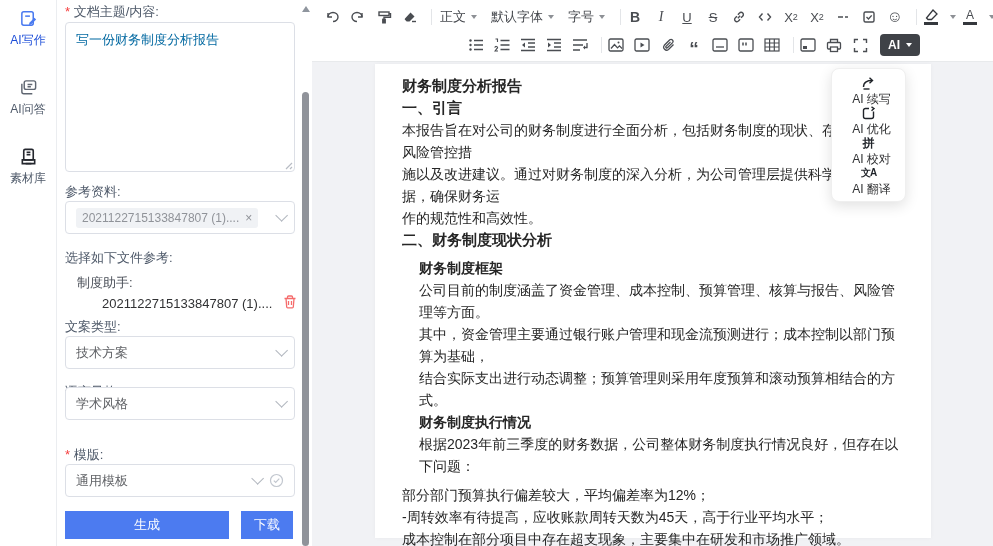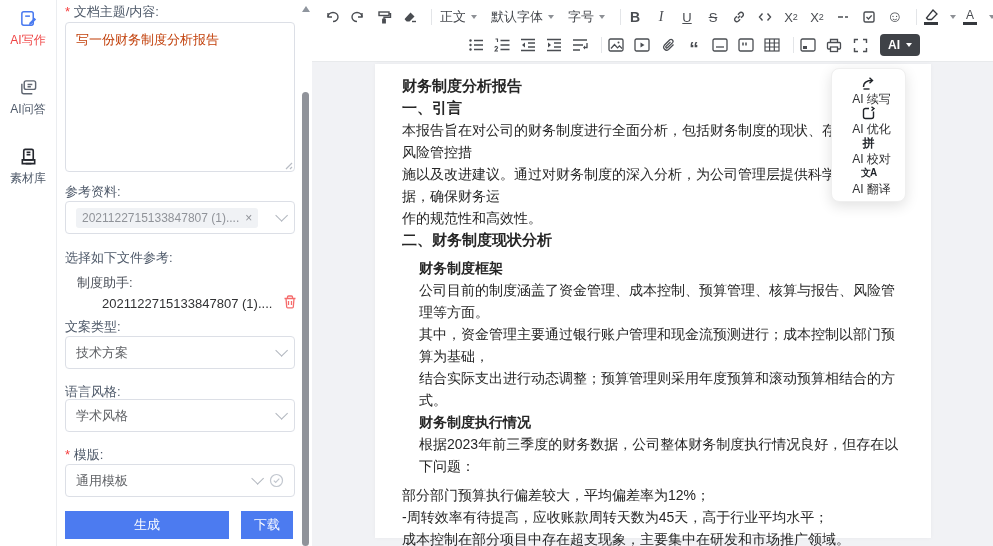--- a/index.html
+++ b/index.html
@@ -5,28 +5,28 @@
   * { margin:0; padding:0; box-sizing:border-box; }
   html,body { width:993px; height:546px; overflow:hidden; }
   body { font-family:"Liberation Sans","DejaVu Sans",sans-serif; background:#fff; }
   .app { position:relative; width:993px; height:546px; background:#fff; }
 
   
   .nav { position:absolute; left:0; top:0; width:57px; height:546px; background:#fff; border-right:1px solid #ebedf0; z-index:5; }
   .nav-item { width:100%; display:flex; flex-direction:column; align-items:center; cursor:pointer; }
   .nav-item .nicon { width:20px; height:20px; display:flex; align-items:center; justify-content:center; }
   .nav-item .nlabel { font-size:12px; margin-top:4px; color:#4e5969; }
-  .nav-item.active .nlabel { color:#ef4444; }
+  .nav-item.active .nlabel { color:#1d4ed8; }
   .ni-1 { margin-top:8px; } .ni-2 { margin-top:28px; } .ni-3 { margin-top:28px; }
 
   
   .panel { position:absolute; left:57px; top:0; width:243px; height:546px; background:#fff; overflow:hidden; }
   .f-label { position:absolute; left:8px; font-size:13px; color:#4e5969; }
   .req::before { content:"* "; color:#f53f3f; }
-  .textarea { position:absolute; left:8px; top:22px; width:230px; height:150px; border:1px solid #dcdfe6; border-radius:4px; background:#fff; font-size:13px; color:#c2410c; padding:7px 10px; resize:none; outline:none; line-height:19px; font-family:"Liberation Sans","DejaVu Sans",sans-serif; }
+  .textarea { position:absolute; left:8px; top:22px; width:230px; height:150px; border:1px solid #dcdfe6; border-radius:4px; background:#fff; font-size:13px; color:#0369a1; padding:7px 10px; resize:none; outline:none; line-height:19px; font-family:"Liberation Sans","DejaVu Sans",sans-serif; }
   .resize-corner { position:absolute; left:226px; top:160px; width:10px; height:10px; pointer-events:none; }
   .selbox { position:absolute; left:8px; width:230px; height:33px; border:1px solid #dcdfe6; border-radius:4px; background:#fff; display:flex; align-items:center; padding:0 10px; font-size:13px; color:#606266; cursor:pointer; }
   .chev { width:9px; height:9px; border-right:1.5px solid #b2b7bf; border-bottom:1.5px solid #b2b7bf; transform:rotate(45deg) translateY(-3px); margin-left:auto; flex:none; }
   .tag { background:#f0f2f5; border-radius:3px; padding:3px 6px; font-size:12px; color:#909399; display:flex; align-items:center; max-width:185px; white-space:nowrap; }
   .tag .x { margin-left:6px; color:#909399; font-size:12px; cursor:pointer; }
   .file-name { position:absolute; left:45px; top:296px; font-size:13px; color:#303133; }
   .assist { position:absolute; left:20px; top:274px; font-size:13px; color:#4a4f58; }
   .trash { position:absolute; left:225px; top:294px; width:16px; height:16px; cursor:pointer; }
   .btn { position:absolute; top:511px; height:28px; background:#4c7bf0; color:#fff; border:none; border-radius:0; font-size:13px; cursor:pointer; font-family:inherit; }
   .btn-gen { left:8px; width:164px; }
@@ -141,21 +141,21 @@
       <path d="M6.5 7v4M9.5 7v4"></path>
     </svg>
 
     <div class="f-label" style="top:318px;">文案类型:</div>
     <div class="selbox" style="top:336px;">
       <span>技术方案</span>
       <span class="chev"></span>
     </div>
 
     <div class="f-label" style="top:383px;">语言风格:</div>
-    <div class="selbox" style="top:399px;">
+    <div class="selbox" style="top:387px;">
       <span>学术风格</span>
       <span class="chev"></span>
     </div>
 
     <div class="f-label req" style="top:446px;">模版:</div>
     <div class="selbox" style="top:464px;">
       <span>通用模板</span>
       <span class="chev"></span>
       <svg style="margin-left:9px;flex:none;" width="15" height="15" viewBox="0 0 15 15" fill="none" stroke="#c2c7cf" stroke-width="1.2">
         <circle cx="7.5" cy="7.5" r="6"></circle>

